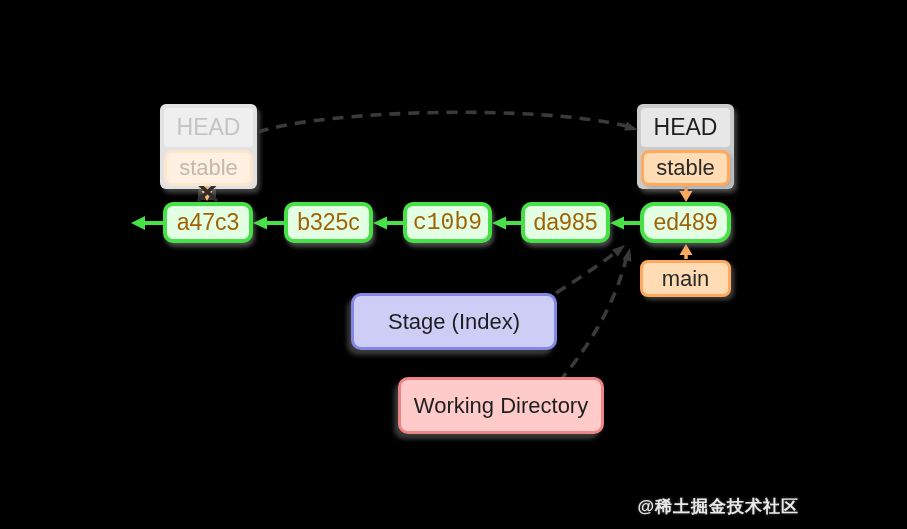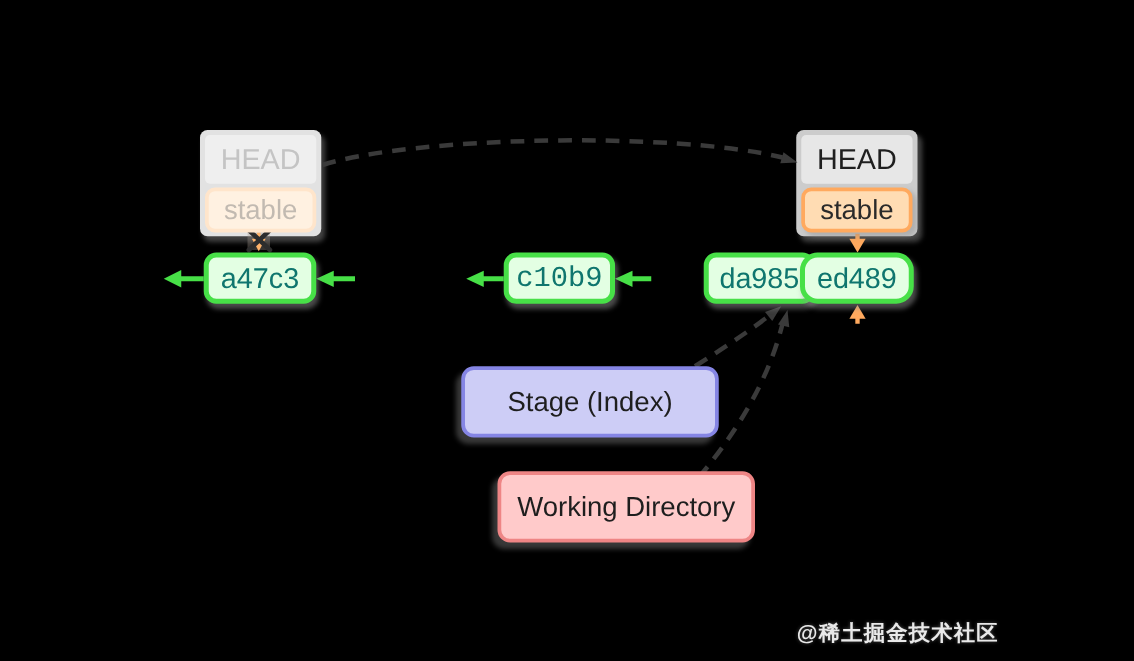--- a/index.html
+++ b/index.html
@@ -25,30 +25,30 @@
     background:#ffdcb3;border:3px solid #ffa95e;border-radius:8px;
     color:#2a2a2a;font-size:22px;
     box-shadow:3px 3px 4px rgba(140,140,140,0.45);
   }
   .branchbox.faded{
     background:#fff1e1;border-color:#ffe5cb;color:#c2bab1;box-shadow:none;
   }
   .commit{
     position:absolute;top:202px;height:41px;display:flex;align-items:center;justify-content:center;
     box-sizing:border-box;background:#e3ffe3;border:4px solid #47e047;border-radius:10px;
-    color:#0f766e;font-size:23px;
+    color:#a16207;font-size:23px;
     box-shadow:2px 4px 4px rgba(150,150,150,0.5);
   }
   .bigbox{
     position:absolute;left:351px;width:206px;height:57px;
     display:flex;align-items:center;justify-content:center;box-sizing:border-box;
     border-radius:10px;font-size:22px;color:#1e1e1e;
     box-shadow:-4px 5px 4px rgba(140,140,140,0.4);
   }
-  .stage{top:293px;background:#cdcdf6;border:3px solid #8585e4;margin-left:18px;}
+  .stage{top:293px;background:#cdcdf6;border:3px solid #8585e4;}
   .working{top:377px;background:#ffcaca;border:3px solid #ee8585;margin-left:47px;}
   svg.overlay{position:absolute;left:0;top:0;z-index:5;}
   .layer-boxes{position:absolute;left:0;top:0;width:100%;height:100%;z-index:10;}
   .layer-panels{position:absolute;left:0;top:0;width:100%;height:100%;z-index:1;}
   .watermark{
     position:absolute;right:12px;bottom:11px;color:#e9e9e9;font-size:17px;
     font-weight:bold;letter-spacing:1px;z-index:20;text-shadow:0 0 3px #555;
   }
 </style>
 </head>
@@ -114,23 +114,25 @@
 
   <div class="layer-boxes">
 
     <div class="box headbox faded" style="left:164px;top:108px;width:89px;height:39px;">HEAD</div>
     <div class="box branchbox faded" style="left:164px;top:150px;width:89px;height:36px;">stable</div>
 
     <div class="box headbox" style="left:641px;top:108px;width:89px;height:39px;">HEAD</div>
     <div class="box branchbox" style="left:641px;top:150px;width:89px;height:36px;">stable</div>
 
     <div class="commit" style="left:163px;width:90px;">a47c3</div>
+    <div class="commit" style="left:284px;width:89px;">b325c</div>
     <div class="commit" style="left:403px;width:89px;font-family:Liberation Mono, monospace;">c10b9</div>
-    <div class="commit" style="left:521px;width:89px;margin-left:42px;">da985</div>
+    <div class="commit" style="left:521px;width:89px;">da985</div>
     <div class="commit" style="left:640px;width:91px;border-radius:14px;">ed489</div>
 
+    <div class="box branchbox" style="left:640px;top:260px;width:91px;height:37px;">main</div>
 
     <div class="bigbox stage">Stage (Index)</div>
     <div class="bigbox working">Working Directory</div>
   </div>
 
   <div class="watermark">@稀土掘金技术社区</div>
 </div>
 
 </body></html>

